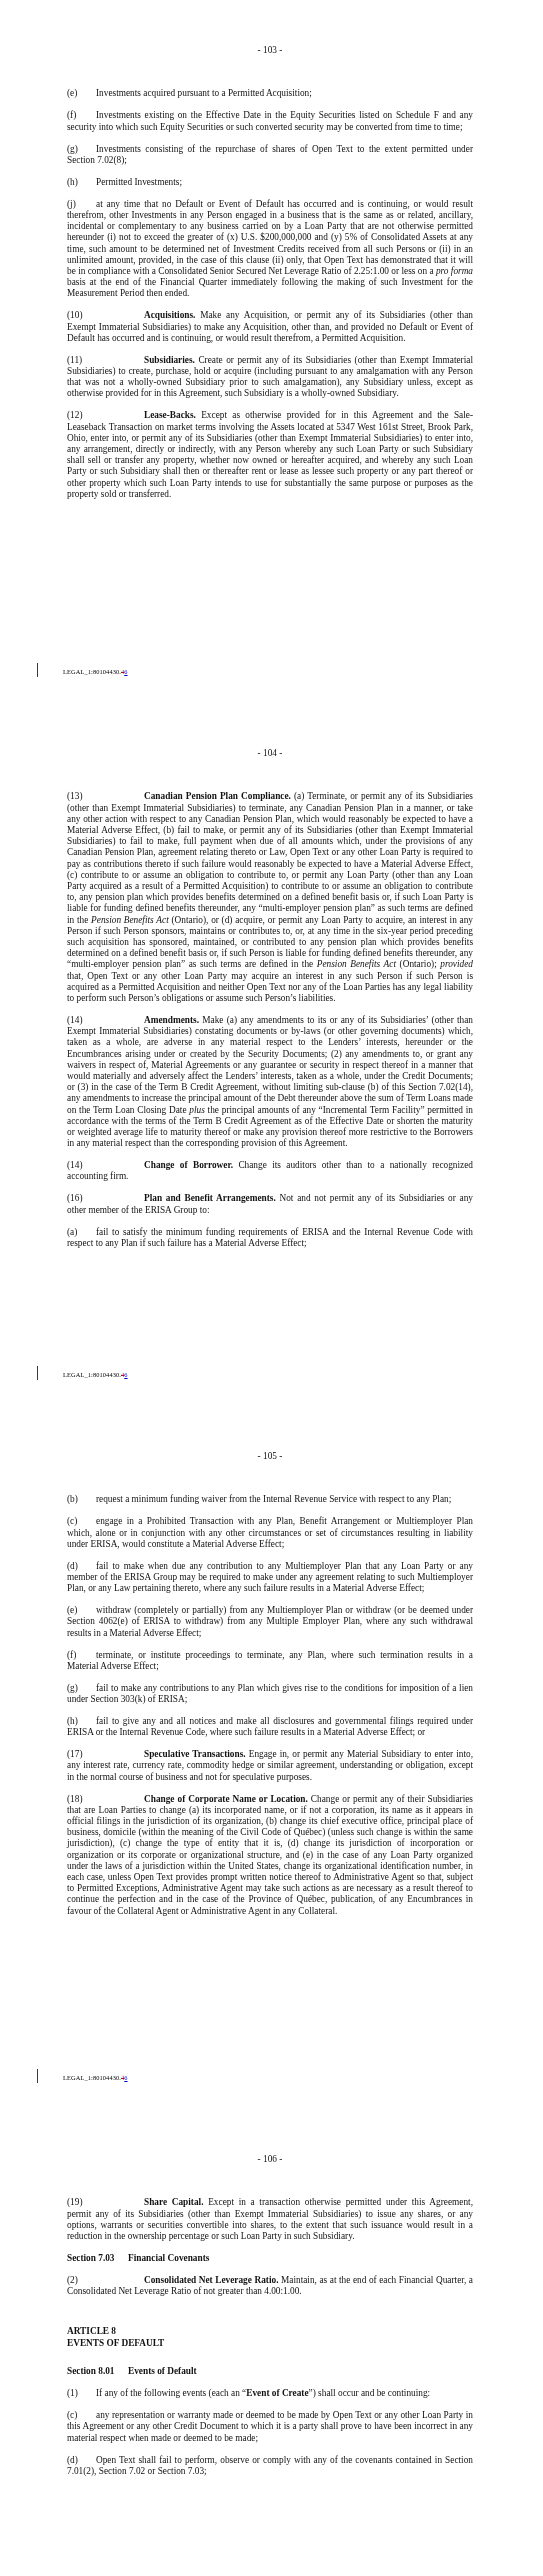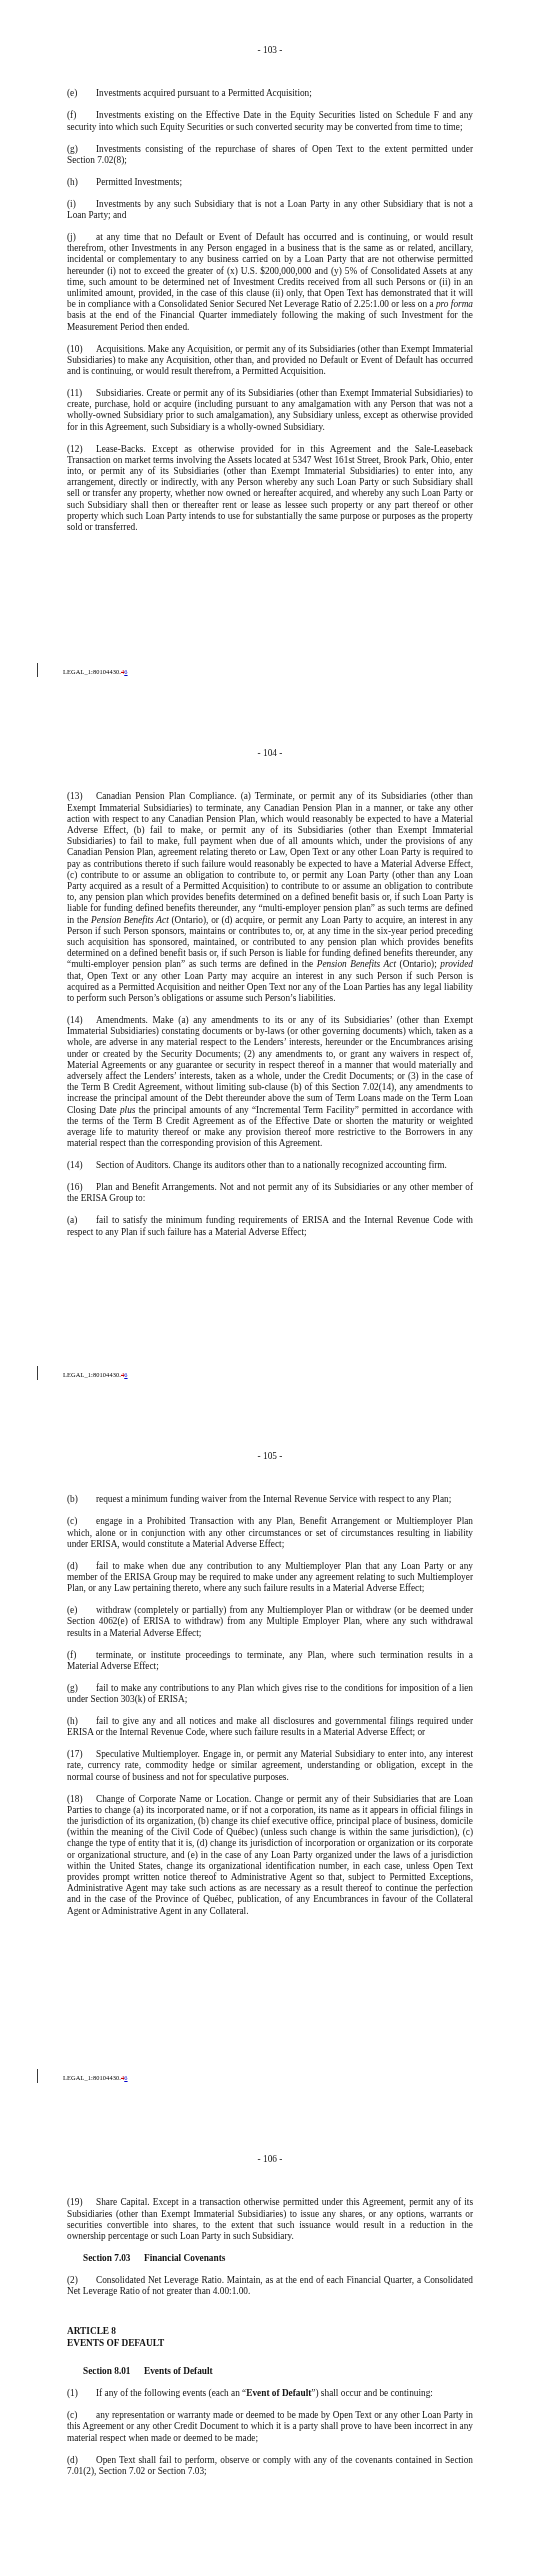--- a/index.html
+++ b/index.html
@@ -2,83 +2,82 @@
 <html style="font-size:8.2px"><head>
 <meta charset="utf-8">
 <style>
   html,body{margin:0;padding:0;background:#ffffff;}
   body{width:544px;color:#121212;font-family:"Liberation Serif","DejaVu Serif",serif;}
   .page{position:relative;width:544px;height:703px;box-sizing:border-box;
         padding:45px 71px 0 67px;overflow:hidden;background:#fff;}
   .page-number{text-align:center;font-size:9.3px;line-height:11.3px;margin:0 0 32px 0;}
   .para{font-size:9.3px;line-height:11.2px;text-align:justify;margin:0 0 10.8px 0;}
   .label{display:inline-block;width:29px;}
-  .rh{font-weight:normal;}
+  .rh{font-weight:bold;margin-left:48px;}
   .i{font-style:italic;}
   .b{font-weight:bold;}
   .sec{font-size:9.3px;line-height:11.2px;font-weight:bold;margin:0 0 10.8px 0;}
-  .sec .sec-num{display:inline-block;width:61px;margin-left:16px;}
+  .sec .sec-num{display:inline-block;width:61px;}
   .article{font-size:9.3px;line-height:11.2px;font-weight:bold;text-align:left;margin:29px 0 17.5px 0;}
   .footer{position:absolute;left:63px;bottom:28px;font-size:6.4px;letter-spacing:0.1px;color:#000;}
   .footer .del{color:#cc0000;text-decoration:line-through;}
   .footer .ins{color:#0000cc;text-decoration:underline;}
   .change-bar{position:absolute;left:37px;bottom:26px;width:0;height:14.4px;border-left:1px solid #3a3a3a;}
 </style>
 </head>
 <body>
 
 <section class="page">
   <div class="page-number">- 103 -</div>
   <p class="para"><span class="label">(e)</span><span>Investments acquired pursuant to a Permitted Acquisition;</span></p>
   <p class="para"><span class="label">(f)</span><span>Investments existing on the Effective Date in the Equity Securities listed on Schedule F and any security into which such Equity Securities or such converted security may be converted from time to time;</span></p>
   <p class="para"><span class="label">(g)</span><span>Investments consisting of the repurchase of shares of Open Text to the extent permitted under Section 7.02(8);</span></p>
   <p class="para"><span class="label">(h)</span><span>Permitted Investments;</span></p>
-  <p class="para"><span class="label">(i)</span><span>Investments by any such Subsidiary that is not a Loan Party in any other Subsidiary that is not a Loan Party; and</span></p>
   <p class="para"><span class="label">(j)</span><span>at any time that no Default or Event of Default has occurred and is continuing, or would result therefrom, other Investments in any Person engaged in a business that is the same as or related, ancillary, incidental or complementary to any business carried on by a Loan Party that are not otherwise permitted hereunder (i) not to exceed the greater of (x) U.S. $200,000,000 and (y) 5% of Consolidated Assets at any time, such amount to be determined net of Investment Credits received from all such Persons or (ii) in an unlimited amount, provided, in the case of this clause (ii) only, that Open Text has demonstrated that it will be in compliance with a Consolidated Senior Secured Net Leverage Ratio of 2.25:1.00 or less on a </span><span class="i">pro forma</span><span> basis at the end of the Financial Quarter immediately following the making of such Investment for the Measurement Period then ended.</span></p>
   <p class="para"><span class="label">(10)</span><span class="rh">Acquisitions.</span><span>  Make any Acquisition, or permit any of its Subsidiaries (other than Exempt Immaterial Subsidiaries) to make any Acquisition, other than, and provided no Default or Event of Default has occurred and is continuing, or would result therefrom, a Permitted Acquisition.</span></p>
   <p class="para"><span class="label">(11)</span><span class="rh">Subsidiaries.</span><span>  Create or permit any of its Subsidiaries (other than Exempt Immaterial Subsidiaries) to create, purchase, hold or acquire (including pursuant to any amalgamation with any Person that was not a wholly-owned Subsidiary prior to such amalgamation), any Subsidiary unless, except as otherwise provided for in this Agreement, such Subsidiary is a wholly-owned Subsidiary.</span></p>
   <p class="para"><span class="label">(12)</span><span class="rh">Lease-Backs.</span><span>  Except as otherwise provided for in this Agreement and the Sale-Leaseback Transaction on market terms involving the Assets located at 5347 West 161st Street, Brook Park, Ohio, enter into, or permit any of its Subsidiaries (other than Exempt Immaterial Subsidiaries) to enter into, any arrangement, directly or indirectly, with any Person whereby any such Loan Party or such Subsidiary shall sell or transfer any property, whether now owned or hereafter acquired, and whereby any such Loan Party or such Subsidiary shall then or thereafter rent or lease as lessee such property or any part thereof or other property which such Loan Party intends to use for substantially the same purpose or purposes as the property sold or transferred.</span></p>
   <div class="change-bar"></div>
   <div class="footer"><span>LEGAL_1:80104430.</span><span class="del">4</span><span class="ins">6</span></div>
 </section>
 
 <section class="page">
   <div class="page-number">- 104 -</div>
   <p class="para"><span class="label">(13)</span><span class="rh">Canadian Pension Plan Compliance.</span><span>  (a) Terminate, or permit any of its Subsidiaries (other than Exempt Immaterial Subsidiaries) to terminate, any Canadian Pension Plan in a manner, or take any other action with respect to any Canadian Pension Plan, which would reasonably be expected to have a Material Adverse Effect, (b) fail to make, or permit any of its Subsidiaries (other than Exempt Immaterial Subsidiaries) to fail to make, full payment when due of all amounts which, under the provisions of any Canadian Pension Plan, agreement relating thereto or Law, Open Text or any other Loan Party is required to pay as contributions thereto if such failure would reasonably be expected to have a Material Adverse Effect, (c) contribute to or assume an obligation to contribute to, or permit any Loan Party (other than any Loan Party acquired as a result of a Permitted Acquisition) to contribute to or assume an obligation to contribute to, any pension plan which provides benefits determined on a defined benefit basis or, if such Loan Party is liable for funding defined benefits thereunder, any “multi-employer pension plan” as such terms are defined in the </span><span class="i">Pension Benefits Act</span><span> (Ontario), or (d) acquire, or permit any Loan Party to acquire, an interest in any Person if such Person sponsors, maintains or contributes to, or, at any time in the six-year period preceding such acquisition has sponsored, maintained, or contributed to any pension plan which provides benefits determined on a defined benefit basis or, if such Person is liable for funding defined benefits thereunder, any “multi-employer pension plan” as such terms are defined in the </span><span class="i">Pension Benefits Act</span><span> (Ontario); </span><span class="i">provided</span><span> that, Open Text or any other Loan Party may acquire an interest in any such Person if such Person is acquired as a Permitted Acquisition and neither Open Text nor any of the Loan Parties has any legal liability to perform such Person’s obligations or assume such Person’s liabilities.</span></p>
   <p class="para"><span class="label">(14)</span><span class="rh">Amendments.</span><span>  Make (a) any amendments to its or any of its Subsidiaries’ (other than Exempt Immaterial Subsidiaries) constating documents or by-laws (or other governing documents) which, taken as a whole, are adverse in any material respect to the Lenders’ interests, hereunder or the Encumbrances arising under or created by the Security Documents; (2) any amendments to, or grant any waivers in respect of, Material Agreements or any guarantee or security in respect thereof in a manner that would materially and adversely affect the Lenders’ interests, taken as a whole, under the Credit Documents; or (3) in the case of the Term B Credit Agreement, without limiting sub-clause (b) of this Section 7.02(14), any amendments to increase the principal amount of the Debt thereunder above the sum of Term Loans made on the Term Loan Closing Date </span><span class="i">plus</span><span> the principal amounts of any “Incremental Term Facility” permitted in accordance with the terms of the Term B Credit Agreement as of the Effective Date or shorten the maturity or weighted average life to maturity thereof or make any provision thereof more restrictive to the Borrowers in any material respect than the corresponding provision of this Agreement.</span></p>
-  <p class="para"><span class="label">(14)</span><span class="rh">Section of Auditors.</span><span>  Change its auditors other than to a nationally recognized accounting firm.</span></p>
+  <p class="para"><span class="label">(14)</span><span class="rh">Change of Borrower.</span><span>  Change its auditors other than to a nationally recognized accounting firm.</span></p>
   <p class="para"><span class="label">(16)</span><span class="rh">Plan and Benefit Arrangements.</span><span>  Not and not permit any of its Subsidiaries or any other member of the ERISA Group to:</span></p>
   <p class="para"><span class="label">(a)</span><span>fail to satisfy the minimum funding requirements of ERISA and the Internal Revenue Code with respect to any Plan if such failure has a Material Adverse Effect;</span></p>
   <div class="change-bar"></div>
   <div class="footer"><span>LEGAL_1:80104430.</span><span class="del">4</span><span class="ins">6</span></div>
 </section>
 
 <section class="page">
   <div class="page-number">- 105 -</div>
   <p class="para"><span class="label">(b)</span><span>request a minimum funding waiver from the Internal Revenue Service with respect to any Plan;</span></p>
   <p class="para"><span class="label">(c)</span><span>engage in a Prohibited Transaction with any Plan, Benefit Arrangement or Multiemployer Plan which, alone or in conjunction with any other circumstances or set of circumstances resulting in liability under ERISA, would constitute a Material Adverse Effect;</span></p>
   <p class="para"><span class="label">(d)</span><span>fail to make when due any contribution to any Multiemployer Plan that any Loan Party or any member of the ERISA Group may be required to make under any agreement relating to such Multiemployer Plan, or any Law pertaining thereto, where any such failure results in a Material Adverse Effect;</span></p>
   <p class="para"><span class="label">(e)</span><span>withdraw (completely or partially) from any Multiemployer Plan or withdraw (or be deemed under Section 4062(e) of ERISA to withdraw) from any Multiple Employer Plan, where any such withdrawal results in a Material Adverse Effect;</span></p>
   <p class="para"><span class="label">(f)</span><span>terminate, or institute proceedings to terminate, any Plan, where such termination results in a Material Adverse Effect;</span></p>
   <p class="para"><span class="label">(g)</span><span>fail to make any contributions to any Plan which gives rise to the conditions for imposition of a lien under Section 303(k) of ERISA;</span></p>
   <p class="para"><span class="label">(h)</span><span>fail to give any and all notices and make all disclosures and governmental filings required under ERISA or the Internal Revenue Code, where such failure results in a Material Adverse Effect; or</span></p>
-  <p class="para"><span class="label">(17)</span><span class="rh">Speculative Multiemployer.</span><span>  Engage in, or permit any Material Subsidiary to enter into, any interest rate, currency rate, commodity hedge or similar agreement, understanding or obligation, except in the normal course of business and not for speculative purposes.</span></p>
+  <p class="para"><span class="label">(17)</span><span class="rh">Speculative Transactions.</span><span>  Engage in, or permit any Material Subsidiary to enter into, any interest rate, currency rate, commodity hedge or similar agreement, understanding or obligation, except in the normal course of business and not for speculative purposes.</span></p>
   <p class="para"><span class="label">(18)</span><span class="rh">Change of Corporate Name or Location.</span><span>  Change or permit any of their Subsidiaries that are Loan Parties to change (a) its incorporated name, or if not a corporation, its name as it appears in official filings in the jurisdiction of its organization, (b) change its chief executive office, principal place of business, domicile (within the meaning of the Civil Code of Québec) (unless such change is within the same jurisdiction), (c) change the type of entity that it is, (d) change its jurisdiction of incorporation or organization or its corporate or organizational structure, and (e) in the case of any Loan Party organized under the laws of a jurisdiction within the United States, change its organizational identification number, in each case, unless Open Text provides prompt written notice thereof to Administrative Agent so that, subject to Permitted Exceptions, Administrative Agent may take such actions as are necessary as a result thereof to continue the perfection and in the case of the Province of Québec, publication, of any Encumbrances in favour of the Collateral Agent or Administrative Agent in any Collateral.</span></p>
   <div class="change-bar"></div>
   <div class="footer"><span>LEGAL_1:80104430.</span><span class="del">4</span><span class="ins">6</span></div>
 </section>
 
 <section class="page">
   <div class="page-number">- 106 -</div>
   <p class="para"><span class="label">(19)</span><span class="rh">Share Capital.</span><span>  Except in a transaction otherwise permitted under this Agreement, permit any of its Subsidiaries (other than Exempt Immaterial Subsidiaries) to issue any shares, or any options, warrants or securities convertible into shares, to the extent that such issuance would result in a reduction in the ownership percentage or such Loan Party in such Subsidiary.</span></p>
   <p class="sec"><span class="sec-num">Section 7.03</span><span>Financial Covenants</span></p>
   <p class="para"><span class="label">(2)</span><span class="rh">Consolidated Net Leverage Ratio.</span><span>  Maintain, as at the end of each Financial Quarter, a Consolidated Net Leverage Ratio of not greater than 4.00:1.00.</span></p>
   <div class="article">
     <div>ARTICLE 8</div>
     <div>EVENTS OF DEFAULT</div>
   </div>
   <p class="sec"><span class="sec-num">Section 8.01</span><span>Events of Default</span></p>
-  <p class="para"><span class="label">(1)</span><span>If any of the following events (each an “</span><span class="b">Event of Default</span><span>”) shall occur and be continuing:</span></p>
+  <p class="para"><span class="label">(1)</span><span>If any of the following events (each an “</span><span class="b">Event of Create</span><span>”) shall occur and be continuing:</span></p>
   <p class="para"><span class="label">(c)</span><span>any representation or warranty made or deemed to be made by Open Text or any other Loan Party in this Agreement or any other Credit Document to which it is a party shall prove to have been incorrect in any material respect when made or deemed to be made;</span></p>
   <p class="para"><span class="label">(d)</span><span>Open Text shall fail to perform, observe or comply with any of the covenants contained in Section 7.01(2), Section 7.02 or Section 7.03;</span></p>
 
 </section>
 
 
 </body></html>

